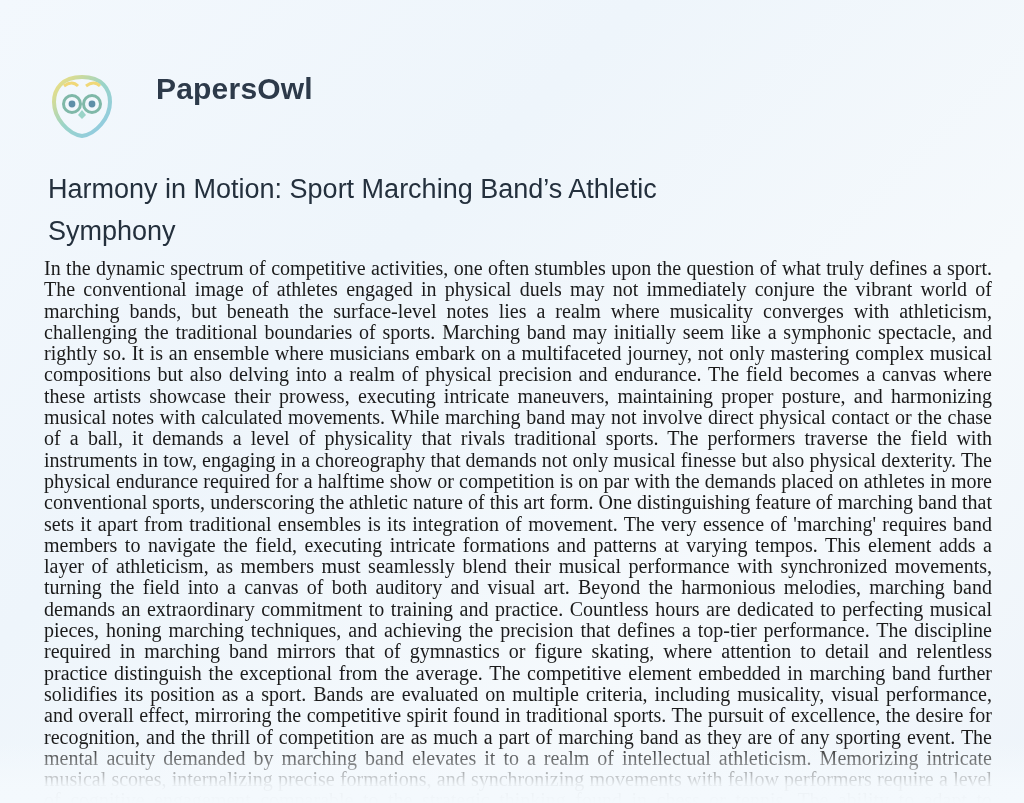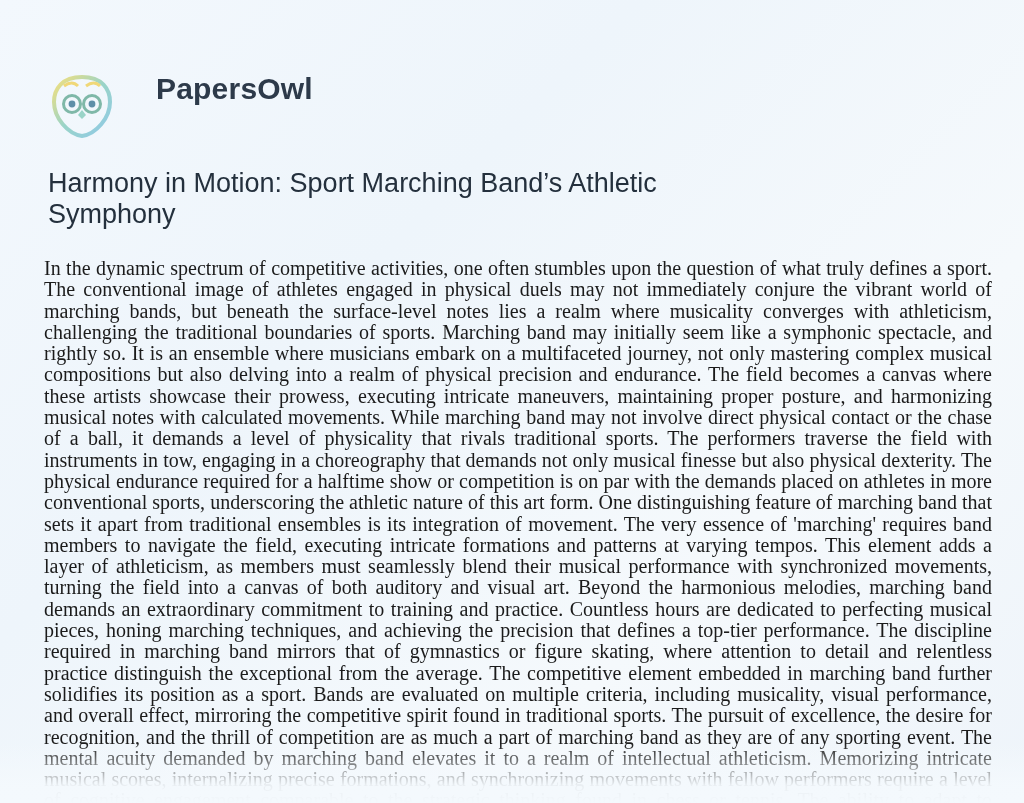--- a/index.html
+++ b/index.html
@@ -60,21 +60,21 @@
     color: #7fa8c9;
     word-break: break-word;
   }
   .title {
     position: absolute;
     left: 22px;
     top: 152px;
     width: 720px;
     font-family: "Liberation Sans", sans-serif;
     font-size: 27px;
-    line-height: 31px;
+    line-height: 42px;
     color: #24303d;
     font-weight: normal;
     margin: 0;
   }
   .body-text {
     position: absolute;
     left: 18px;
     top: 242px;
     width: 948px;
     font-family: Liberation Serif, serif;

